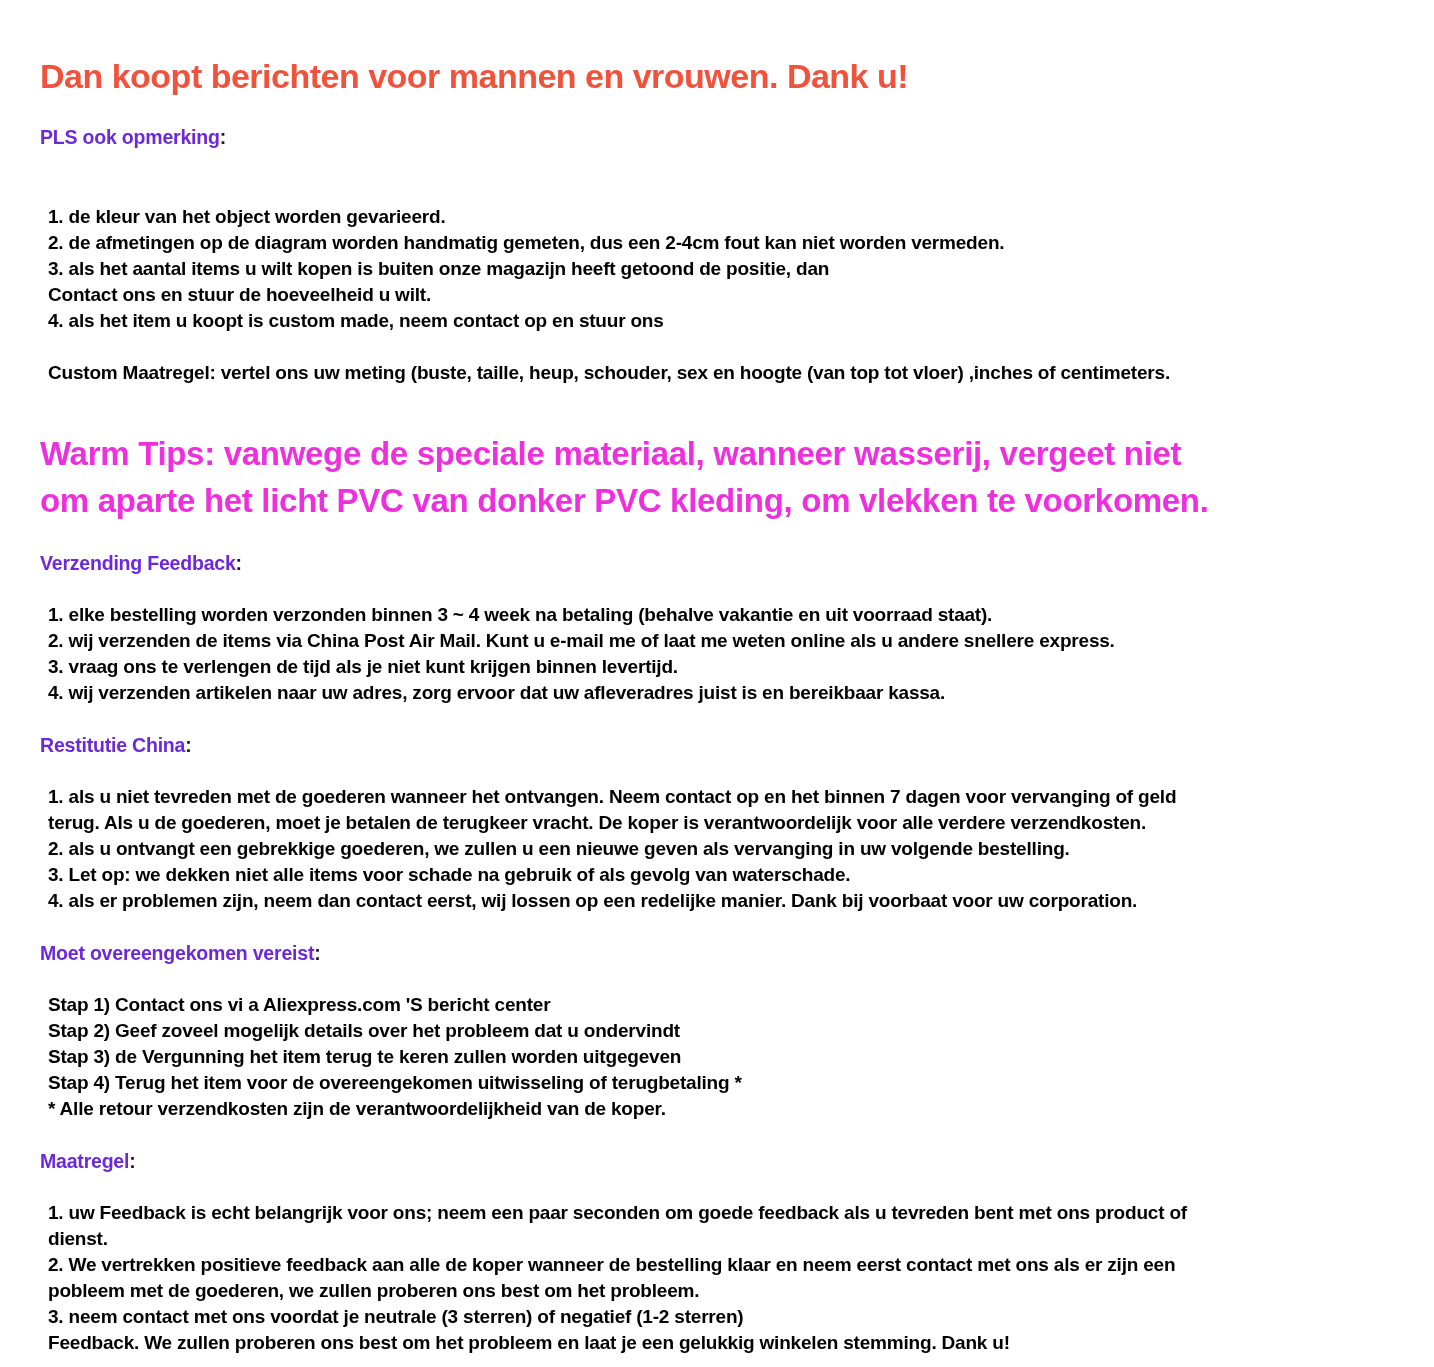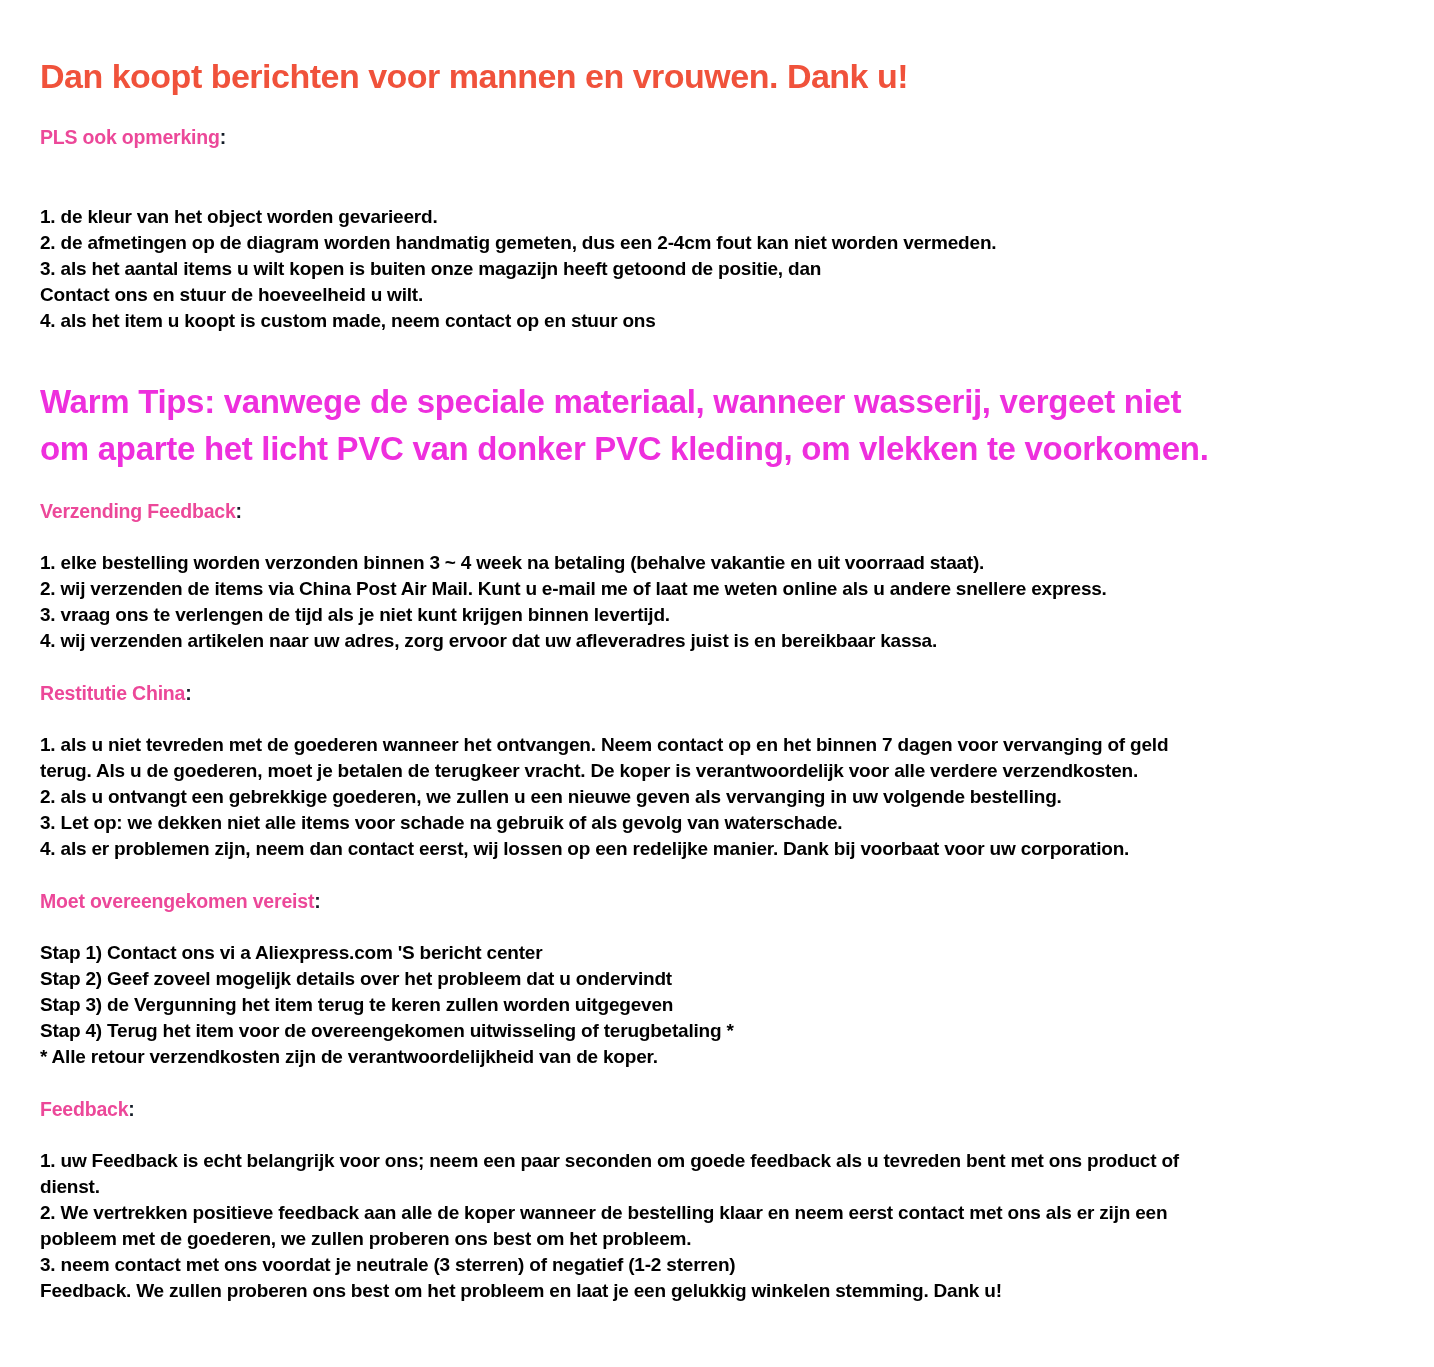--- a/index.html
+++ b/index.html
@@ -25,25 +25,25 @@
     letter-spacing: -0.5px;
     color: #f0523b;
     font-weight: bold;
   }
   .sec-h {
     margin: 26px 0 0 0;
     font-size: 19.5px;
     line-height: 26px;
     letter-spacing: -0.2px;
   }
-  .sec-h .red   { color: #ec4899; text-align: center; }
+  .sec-h .red   { color: #6d28d9; text-align: center; }
   .sec-h .colon { color: #121b26; }
   .sec-h.mt-title { margin-top: 30px; }
   .body-lines {
-    margin: 26px 0 0 0;
+    margin: 26px 0 0 8px;
     font-size: 19px;
     line-height: 26px;
     letter-spacing: -0.2px;
     white-space: pre-line;
     color: #000000;
   }
   .body-lines.mt-big { margin-top: 54px; }
   .warm {
     margin: 44px 0 12px 0;
     font-size: 33px;
@@ -62,20 +62,21 @@
   <h1 class="title">Dan koopt berichten voor mannen en vrouwen. Dank u!</h1>
 
   <p class="sec-h mt-title"><span class="red">PLS ook opmerking</span><span class="colon">:</span></p>
 
   <p class="body-lines mt-big">1. de kleur van het object worden gevarieerd.
 2. de afmetingen op de diagram worden handmatig gemeten, dus een 2-4cm fout kan niet worden vermeden.
 3. als het aantal items u wilt kopen is buiten onze magazijn heeft getoond de positie, dan
 Contact ons en stuur de hoeveelheid u wilt.
 4. als het item u koopt is custom made, neem contact op en stuur ons</p>
 
+  <p class="body-lines">Custom Maatregel: vertel ons uw meting (buste, taille, heup, schouder, sex en hoogte (van top tot vloer) ,inches of centimeters.</p>
 
   <h2 class="warm">Warm Tips: vanwege de speciale materiaal, wanneer wasserij, vergeet niet
 om aparte het licht PVC van donker PVC kleding, om vlekken te voorkomen.</h2>
 
   <p class="sec-h"><span class="red">Verzending Feedback</span><span class="colon">:</span></p>
 
   <p class="body-lines">1. elke bestelling worden verzonden binnen 3 ~ 4 week na betaling (behalve vakantie en uit voorraad staat).
 2. wij verzenden de items via China Post Air Mail. Kunt u e-mail me of laat me weten online als u andere snellere express.
 3. vraag ons te verlengen de tijd als je niet kunt krijgen binnen levertijd.
 4. wij verzenden artikelen naar uw adres, zorg ervoor dat uw afleveradres juist is en bereikbaar kassa.</p>
@@ -89,21 +90,21 @@
 4. als er problemen zijn, neem dan contact eerst, wij lossen op een redelijke manier. Dank bij voorbaat voor uw corporation.</p>
 
   <p class="sec-h"><span class="red">Moet overeengekomen vereist</span><span class="colon">:</span></p>
 
   <p class="body-lines">Stap 1) Contact ons vi a Aliexpress.com 'S bericht center
 Stap 2) Geef zoveel mogelijk details over het probleem dat u ondervindt
 Stap 3) de Vergunning het item terug te keren zullen worden uitgegeven
 Stap 4) Terug het item voor de overeengekomen uitwisseling of terugbetaling *
 * Alle retour verzendkosten zijn de verantwoordelijkheid van de koper.</p>
 
-  <p class="sec-h"><span class="red">Feedback</span><span class="colon">:</span></p>
+  <p class="sec-h"><span class="red">Maatregel</span><span class="colon">:</span></p>
 
   <p class="body-lines">1. uw Feedback is echt belangrijk voor ons; neem een paar seconden om goede feedback als u tevreden bent met ons product of
 dienst.
 2. We vertrekken positieve feedback aan alle de koper wanneer de bestelling klaar en neem eerst contact met ons als er zijn een
 pobleem met de goederen, we zullen proberen ons best om het probleem.
 3. neem contact met ons voordat je neutrale (3 sterren) of negatief (1-2 sterren)
 Feedback. We zullen proberen ons best om het probleem en laat je een gelukkig winkelen stemming. Dank u!</p>
 
 </div>
 

